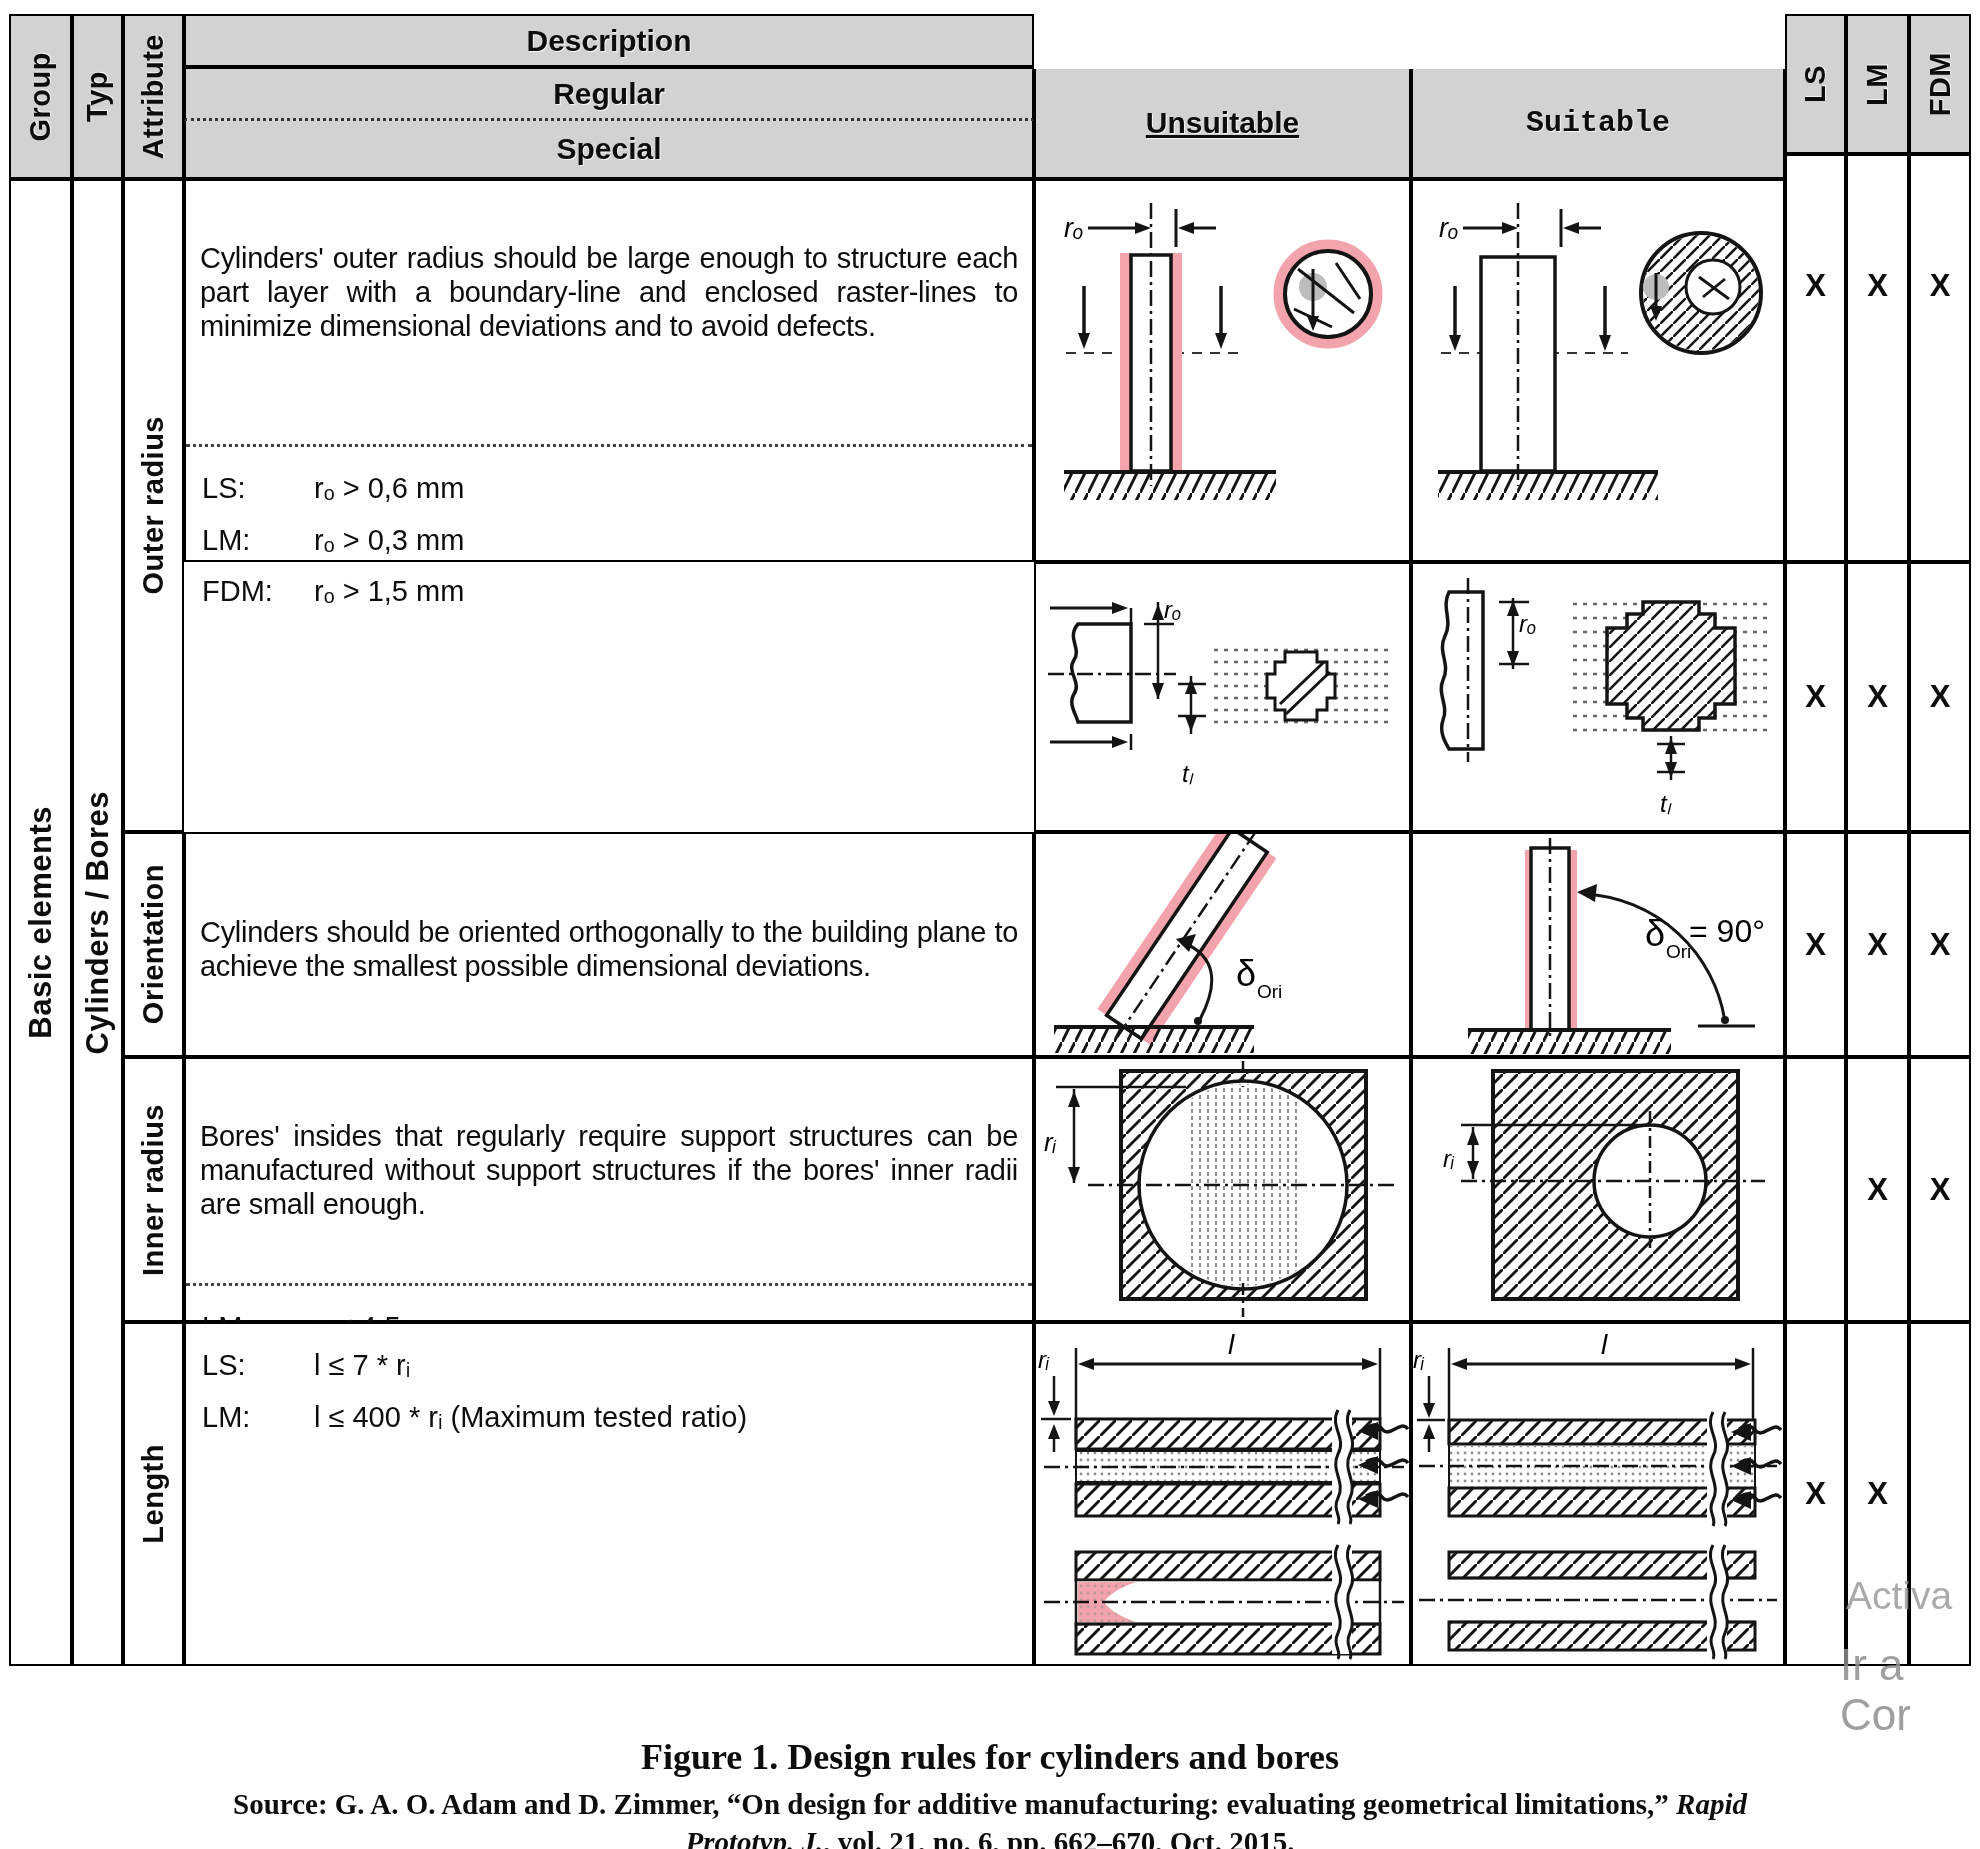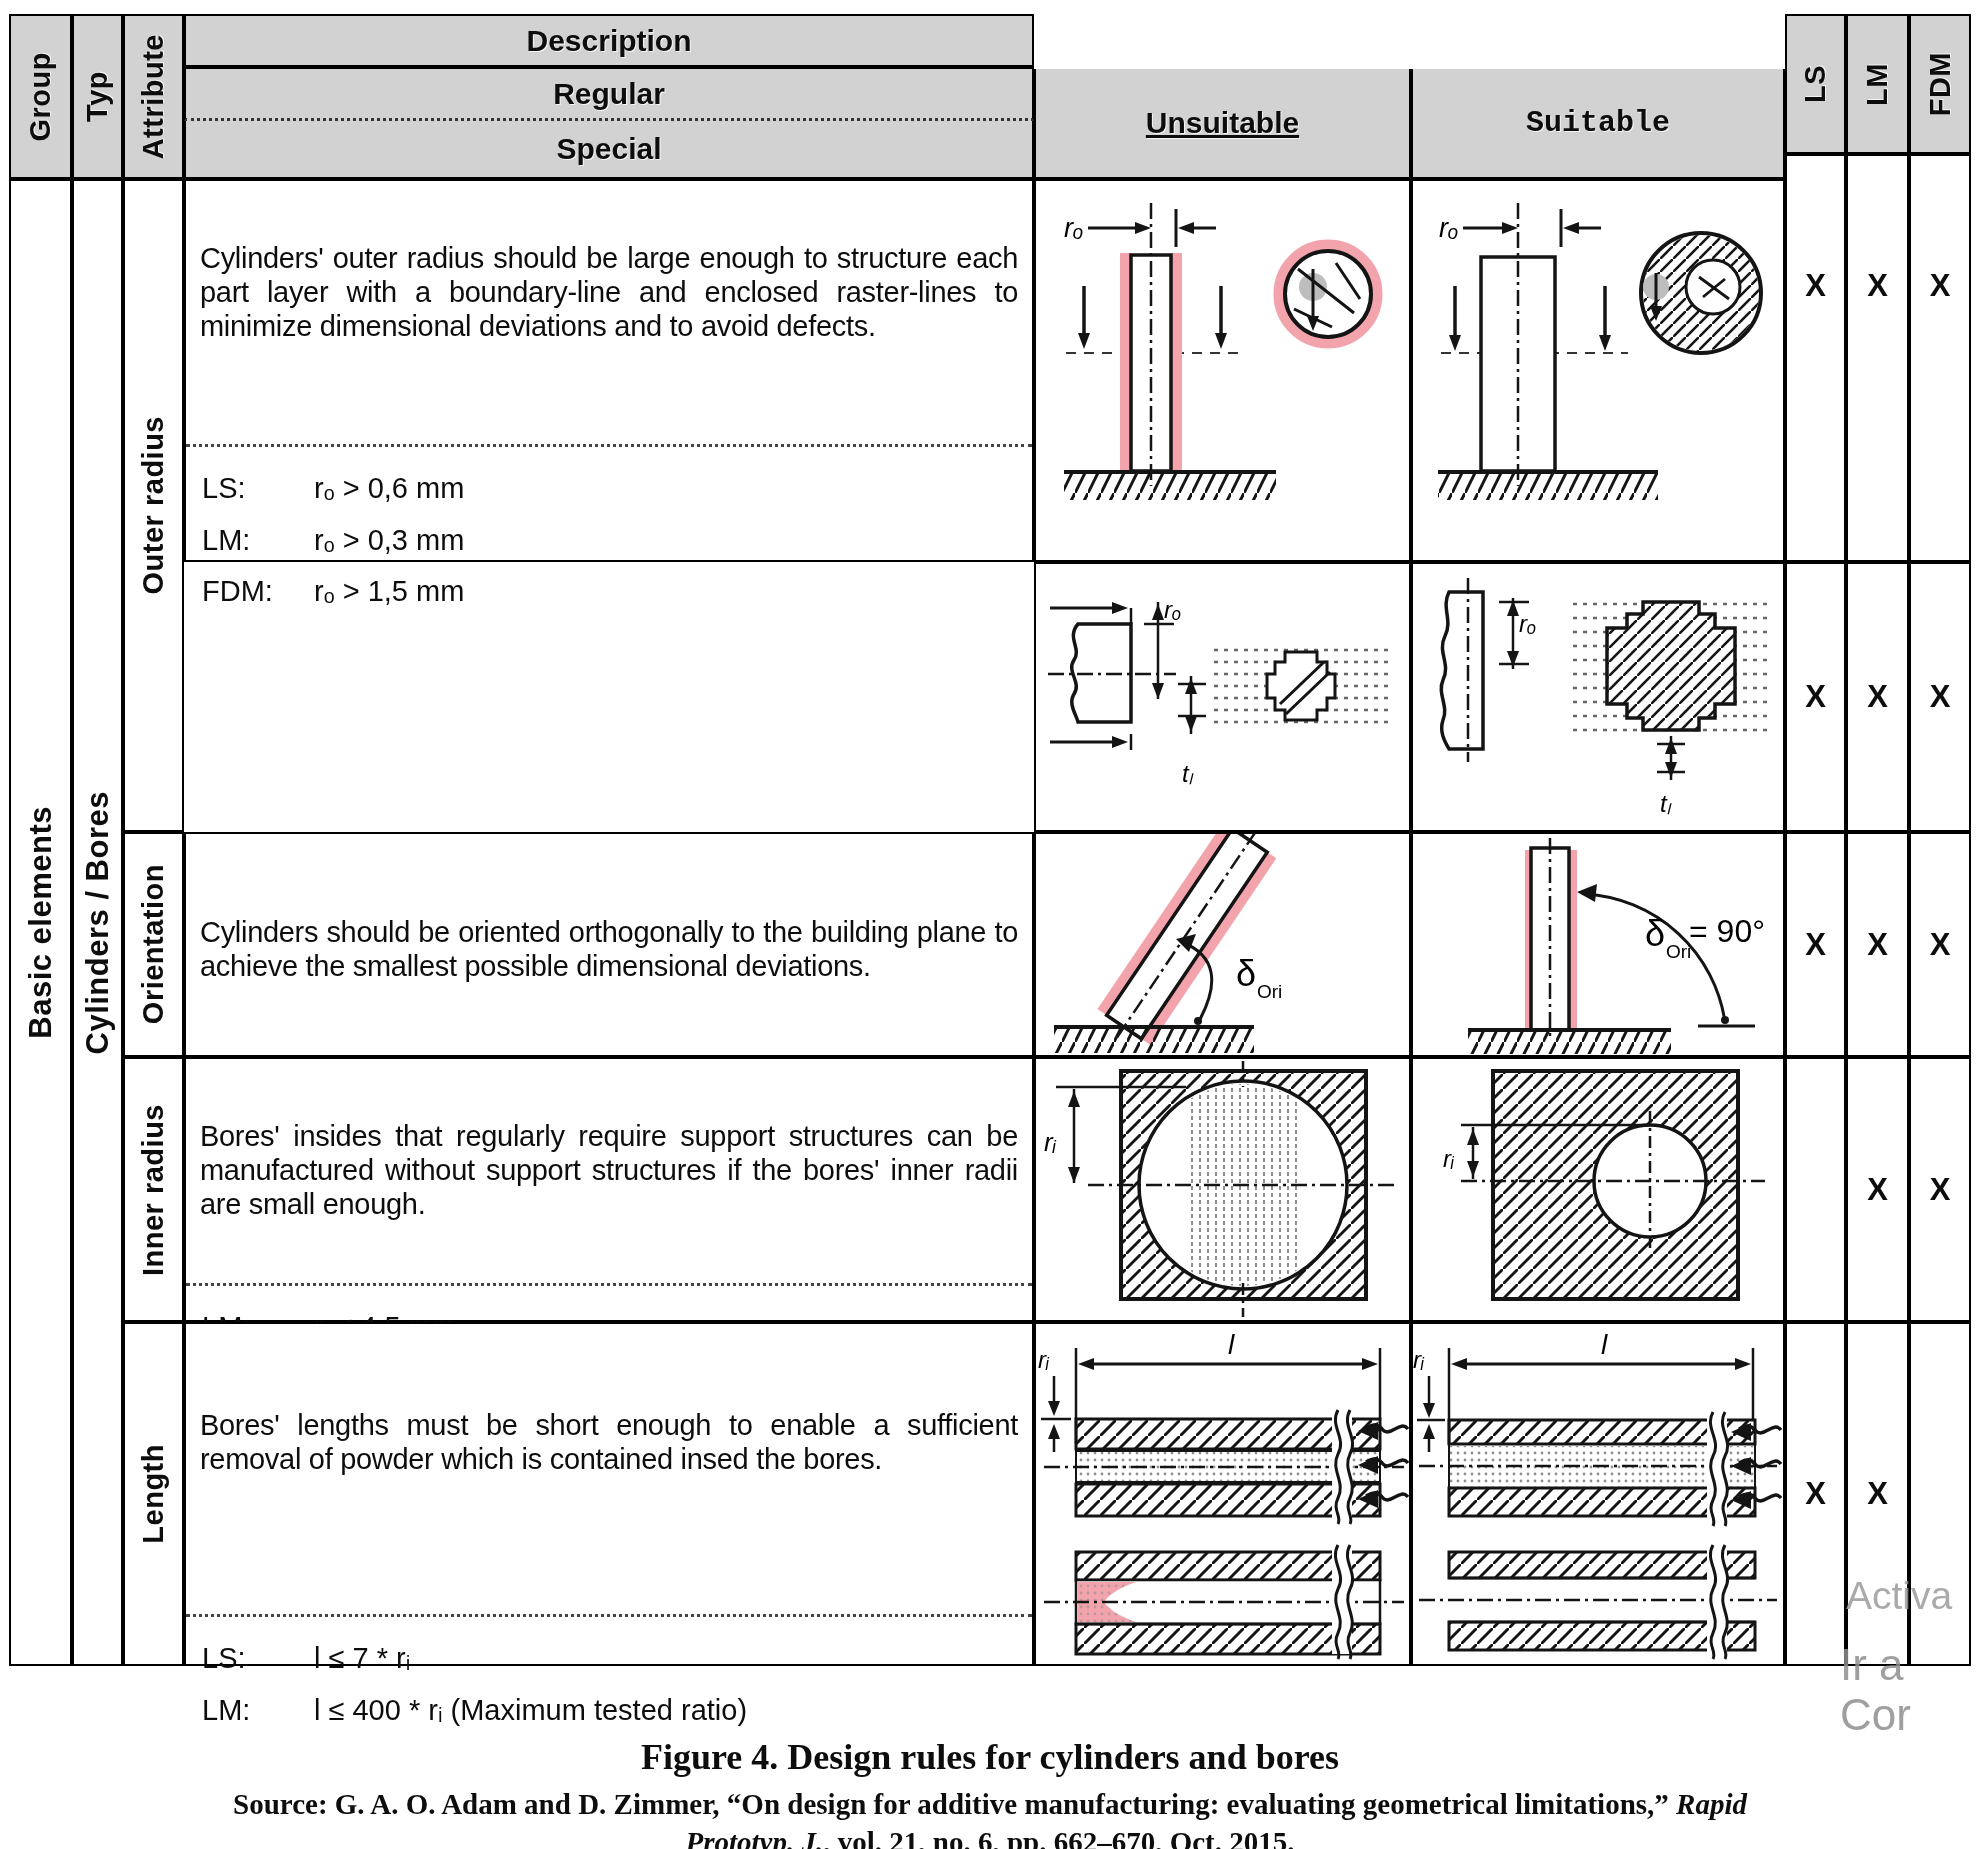--- a/index.html
+++ b/index.html
@@ -136,21 +136,20 @@
           <span>rᵢ ≤ 4,5 mm</span>
         </div>
       <div class="specline">
           <span class="lab">FDM:</span>
           <span>rᵢ ≤ 5,0 mm</span>
         </div>
     </div>
   </div>
 
   <div class="cell desc" style="left:175px;top:1308px;width:850px;height:344px;">
-    <div class="reg divider" style="min-height:199px;padding-top:40px;">Bores' lengths must be short enough to enable a sufficient removal of powder which is contained insed the bores.</div>
     <div class="specs">
       <div class="specline">
           <span class="lab">LS:</span>
           <span>l ≤ 7 * rᵢ</span>
         </div>
       <div class="specline">
           <span class="lab">LM:</span>
           <span>l ≤ 400 * rᵢ (Maximum tested ratio)</span>
         </div>
     </div>
@@ -509,18 +508,18 @@
   <div class="cell mark" style="left:1776px;top:1043px;width:61px;height:265px;"></div>
   <div class="cell mark" style="left:1837px;top:1043px;width:63px;height:265px;">X</div>
   <div class="cell mark" style="left:1900px;top:1043px;width:62px;height:265px;">X</div>
 
   <div class="cell mark" style="left:1776px;top:1308px;width:61px;height:344px;">X</div>
   <div class="cell mark" style="left:1837px;top:1308px;width:63px;height:344px;">X</div>
   <div class="cell mark" style="left:1900px;top:1308px;width:62px;height:344px;"></div>
 
 </div>
 
-<div class="caption" id="cap-title">Figure 4. Design rules for cylinders and bores</div>
+<div class="caption" id="cap-title">Figure 1. Design rules for cylinders and bores</div>
 <div class="caption" id="cap-src1"><span>Source: G. A. O. Adam and D. Zimmer, “On design for additive manufacturing: evaluating geometrical limitations,” </span><span class="ital">Rapid</span></div>
 <div class="caption" id="cap-src2"><span class="ital">Prototyp. J.</span><span>, vol. 21, no. 6, pp. 662–670, Oct. 2015.</span></div>
 
 <div class="watermark" id="wm1">Activa</div>
 <div class="watermark" id="wm2">Ir a Cor</div>
 
 </body></html>

